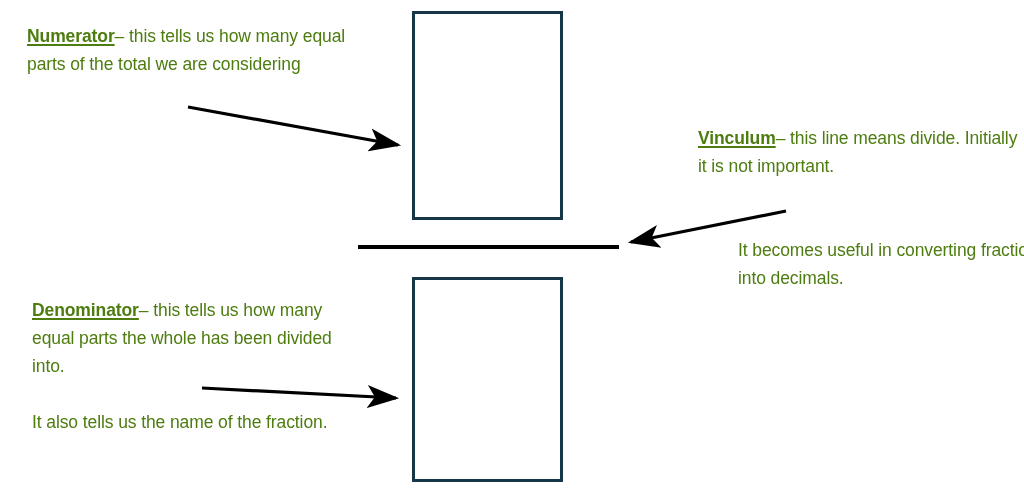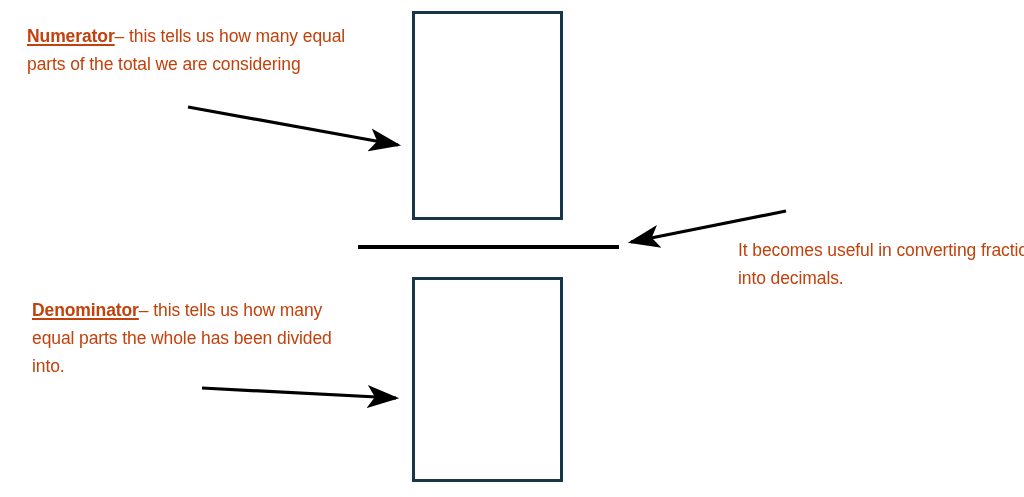--- a/index.html
+++ b/index.html
@@ -15,21 +15,21 @@
     position: relative;
     width: 1024px;
     height: 497px;
     background: #ffffff;
     overflow: hidden;
   }
   .txt-block {
     position: absolute;
     font-size: 17.5px;
     line-height: 28px;
-    color: #c2410c;
+    color: #4d7c0f;
     letter-spacing: -0.1px;
   }
   .term {
     font-weight: bold;
     text-decoration: underline;
     text-underline-offset: 2px;
     text-decoration-thickness: 2px;
   }
   .para + .para {
     margin-top: 28px;
@@ -74,22 +74,26 @@
 <body>
 
 <div id="canvas">
 
   <div class="txt-block" id="numerator-text">
     <div class="para"><span class="term">Numerator</span><span>– </span><span>this tells us how many equal parts of the total we are considering</span></div>
   </div>
 
   <div class="txt-block" id="denominator-text">
     <div class="para"><span class="term">Denominator</span><span>– </span><span>this tells us how many equal parts the whole has been divided into.</span></div>
+    <div class="para">It also tells us the name of the fraction.</div>
   </div>
 
+  <div class="txt-block" id="vinculum-text">
+    <div class="para"><span class="term">Vinculum</span><span>– </span><span>this line means divide. Initially it is not important.</span></div>
+  </div>
 
   <div class="txt-block" id="vinculum-text-2">
     <div class="para">It becomes useful in converting fractions into decimals.</div>
   </div>
 
   <div class="box" id="numerator-box"></div>
 
   <div id="vinculum-line"></div>
 
   <div class="box" id="denominator-box"></div>

